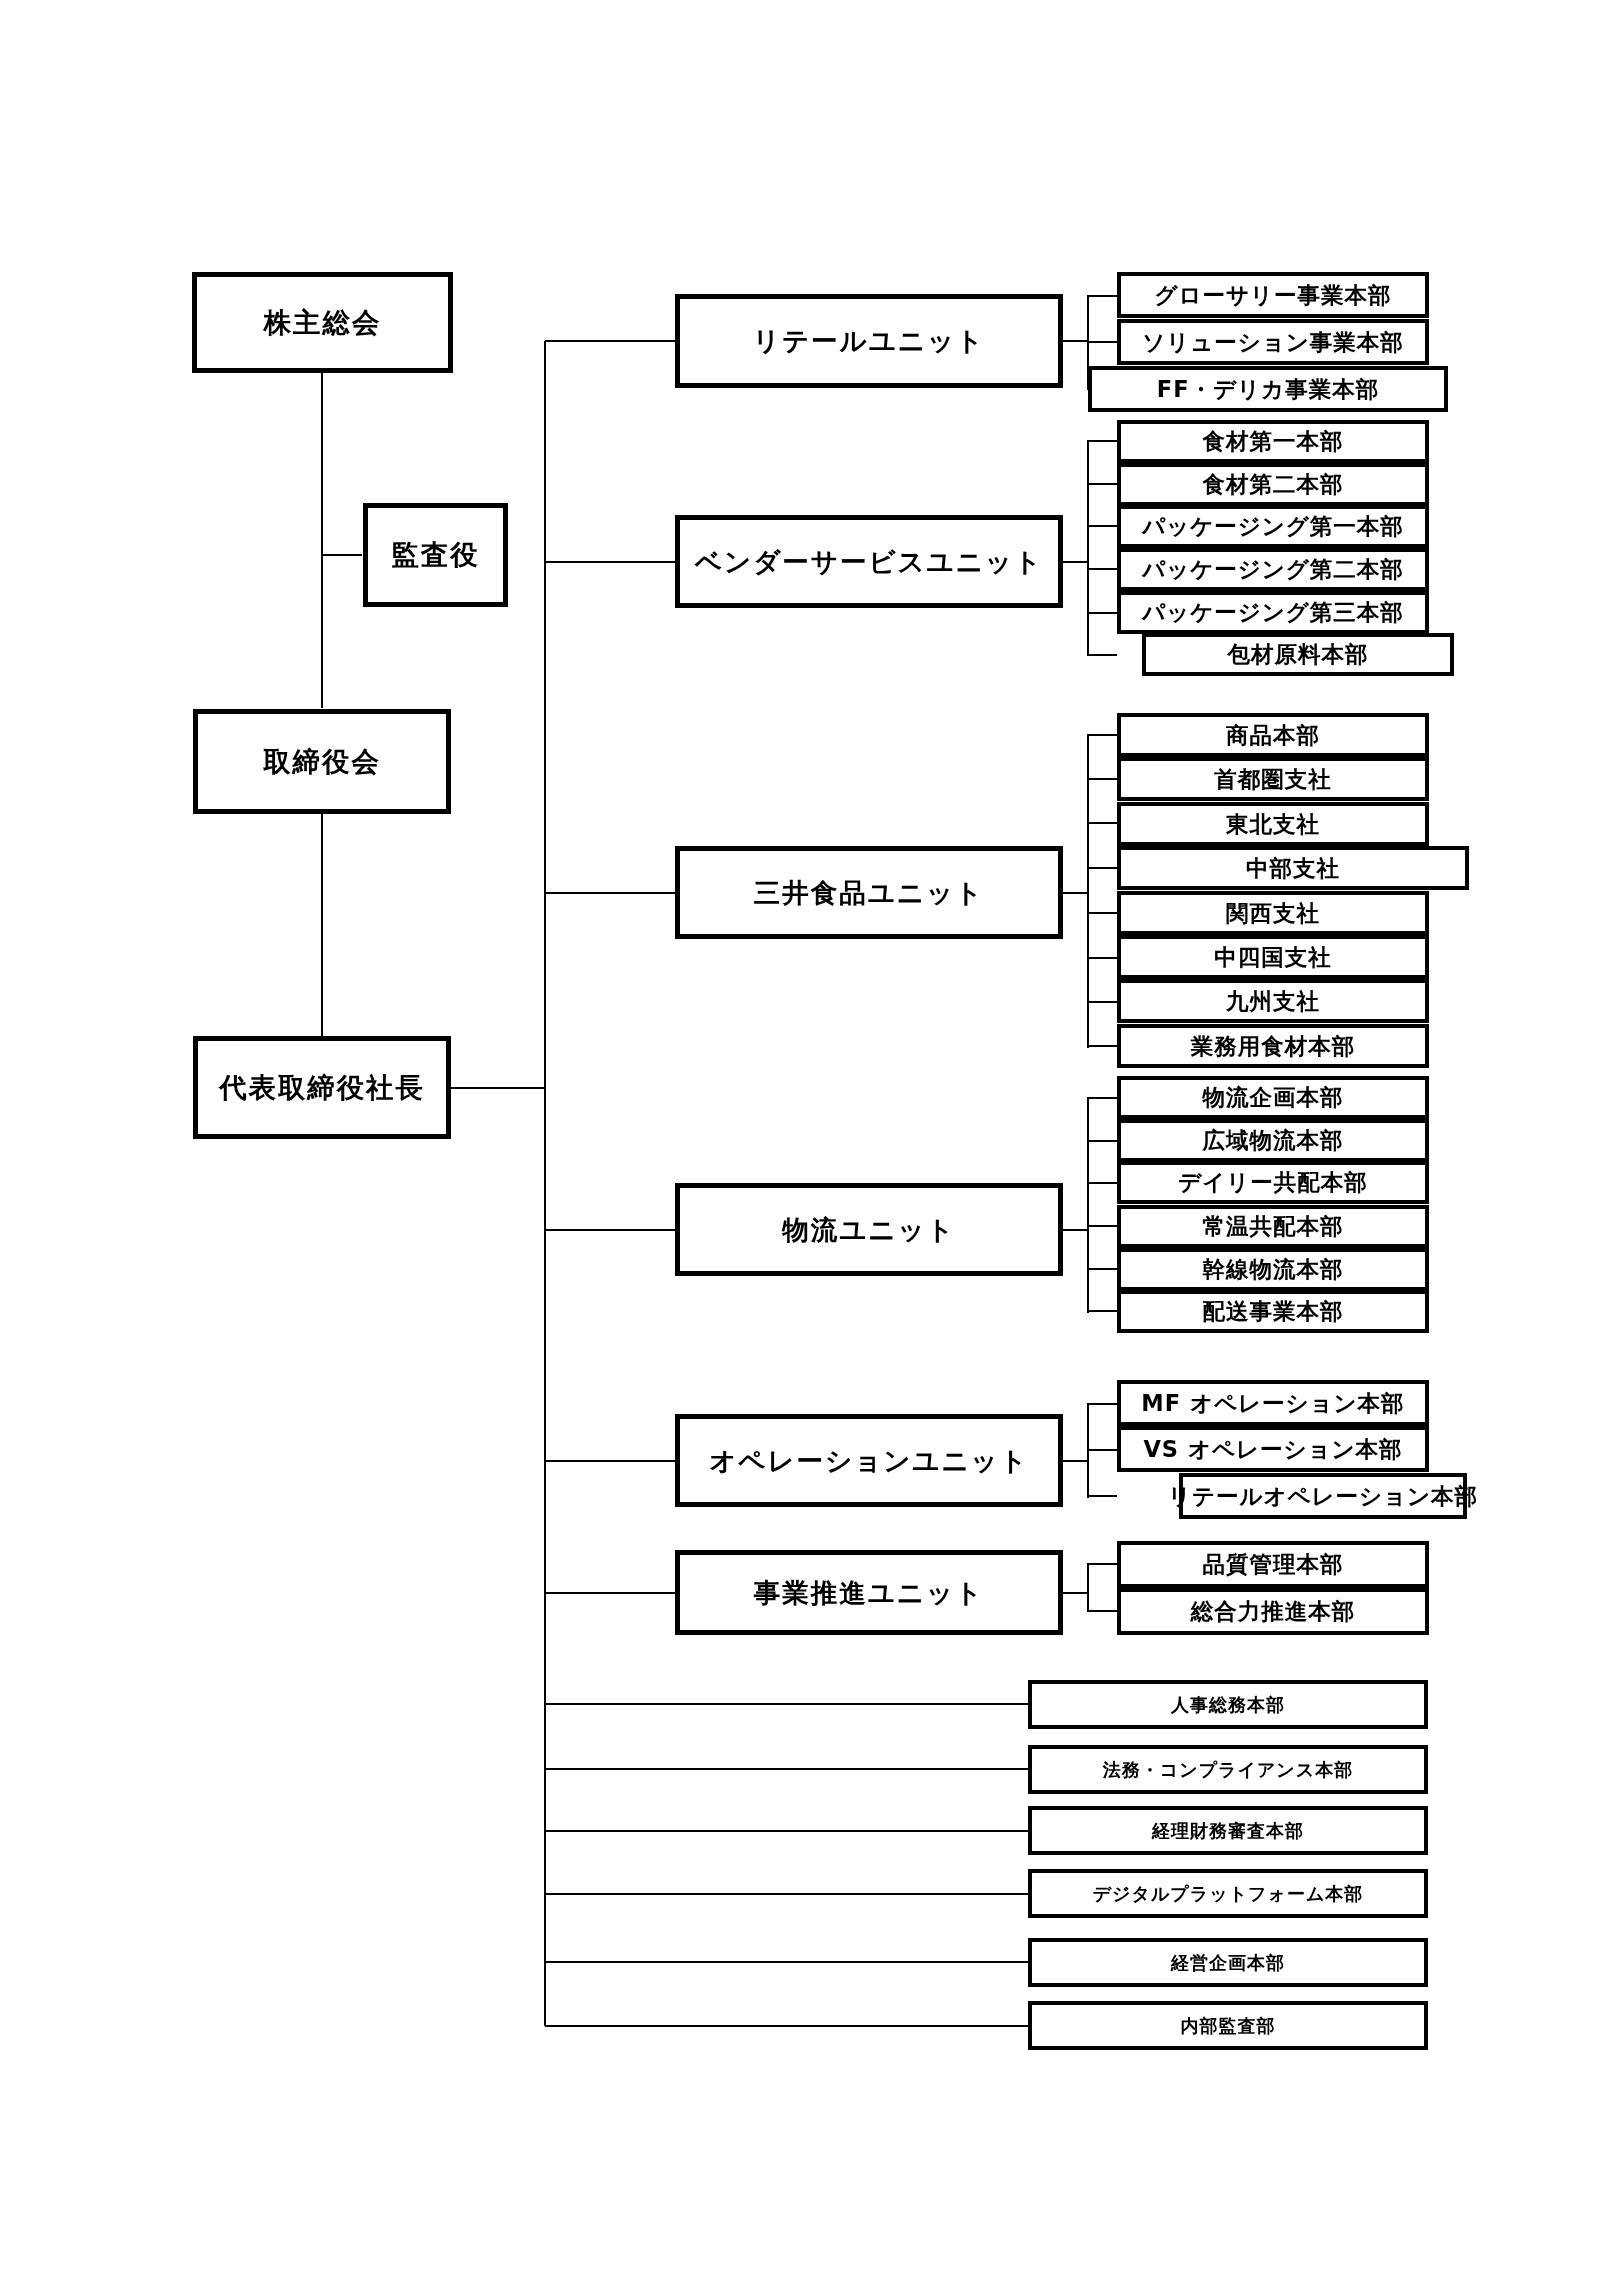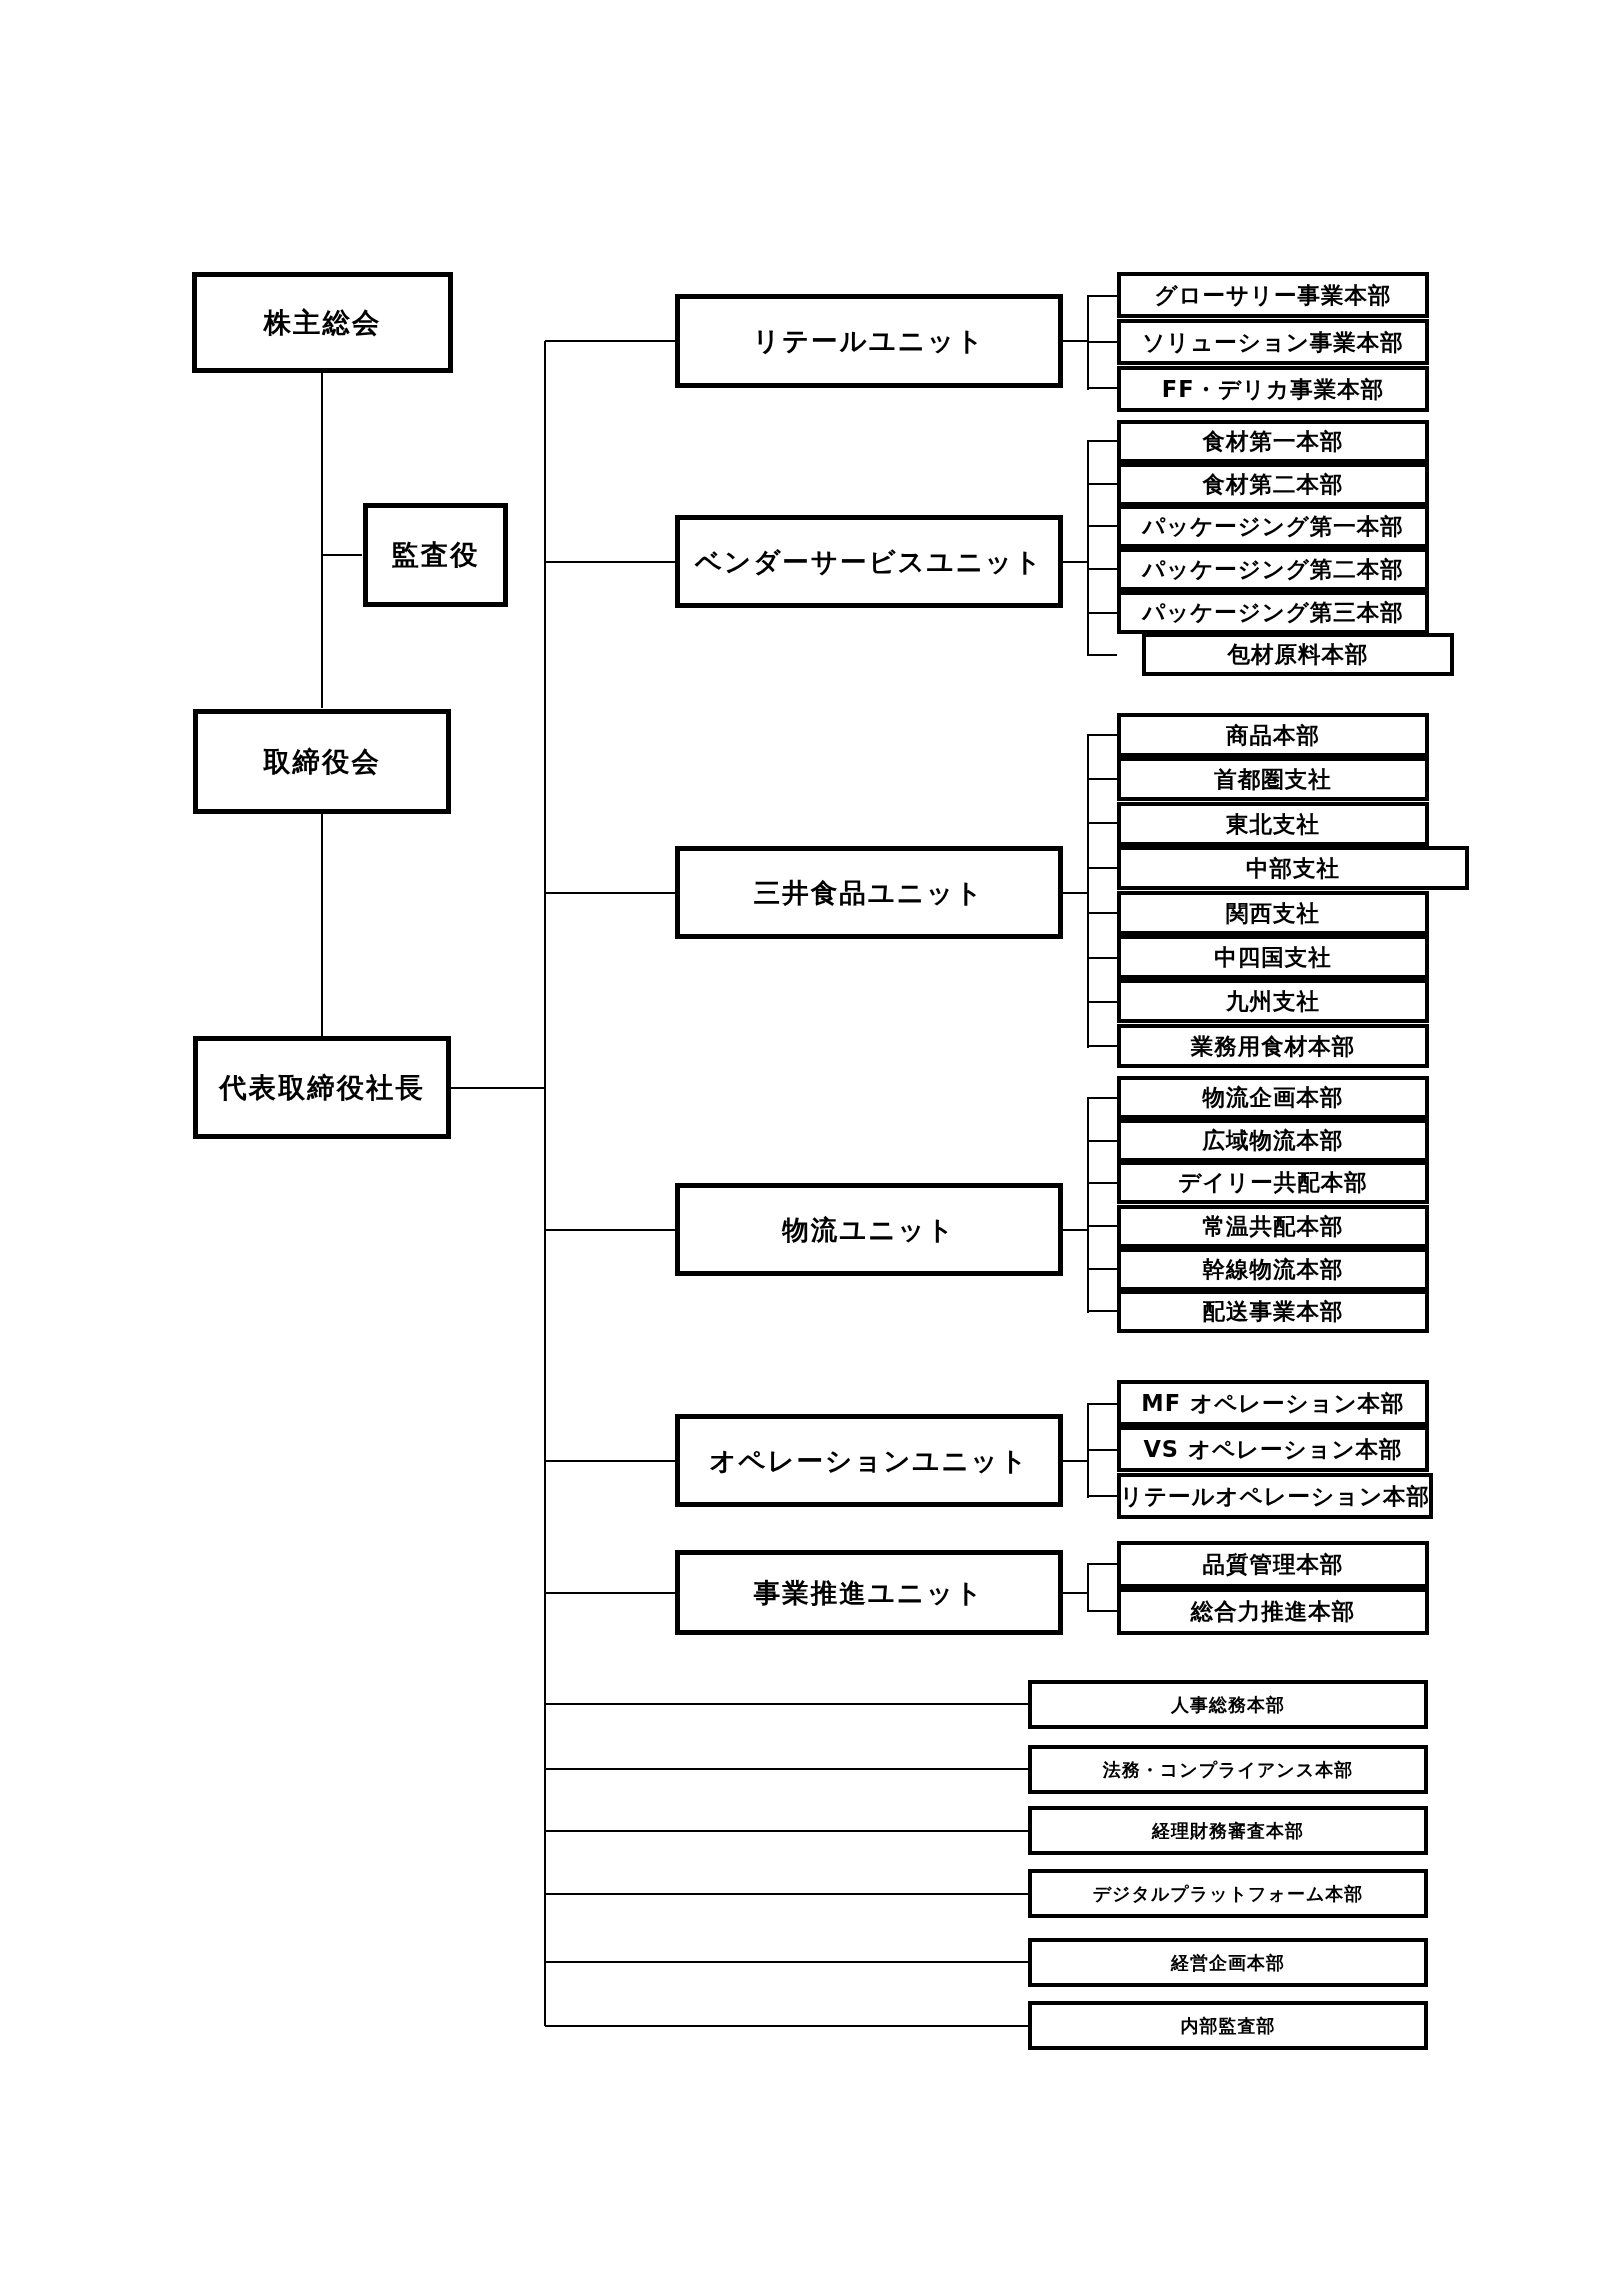--- a/index.html
+++ b/index.html
@@ -49,21 +49,21 @@
   <div id="generated">
       <div class="hline" style="left: 545px; top: 340px; width: 130px;"></div>
       <div class="box unit" style="left: 675px; top: 294px; width: 388px; height: 94px;">リテールユニット</div>
       <div class="hline" style="left: 1063px; top: 340px; width: 24.5px;"></div>
       <div class="vline" style="left: 1087px; top: 295px; height: 95px;"></div>
       <div class="hline" style="left: 1088px; top: 295px; width: 29px;"></div>
       <div class="box child" style="left: 1117px; top: 272px; width: 312px; height: 46px;">グローサリー事業本部</div>
       <div class="hline" style="left: 1088px; top: 341px; width: 29px;"></div>
       <div class="box child" style="left: 1117px; top: 319px; width: 312px; height: 46px;">ソリューション事業本部</div>
       <div class="hline" style="left: 1088px; top: 387px; width: 29px;"></div>
-      <div class="box child" style="left: 1117px; top: 366px; width: 312px; height: 46px;">FF・デリカ事業本部</div>
+      <div class="box child" style="left: 1088px; top: 366px; width: 360px; height: 46px;">FF・デリカ事業本部</div>
       <div class="hline" style="left: 545px; top: 561px; width: 130px;"></div>
       <div class="box unit" style="left: 675px; top: 515px; width: 388px; height: 93px;">ベンダーサービスユニット</div>
       <div class="hline" style="left: 1063px; top: 561px; width: 24.5px;"></div>
       <div class="vline" style="left: 1087px; top: 440px; height: 216px;"></div>
       <div class="hline" style="left: 1088px; top: 440px; width: 29px;"></div>
       <div class="box child" style="left: 1117px; top: 420px; width: 312px; height: 43px;">食材第一本部</div>
       <div class="hline" style="left: 1088px; top: 483px; width: 29px;"></div>
       <div class="box child" style="left: 1117px; top: 463px; width: 312px; height: 43px;">食材第二本部</div>
       <div class="hline" style="left: 1088px; top: 525px; width: 29px;"></div>
       <div class="box child" style="left: 1117px; top: 505px; width: 312px; height: 43px;">パッケージング第一本部</div>
@@ -111,21 +111,21 @@
       <div class="box child" style="left: 1117px; top: 1290px; width: 312px; height: 43px;">配送事業本部</div>
       <div class="hline" style="left: 545px; top: 1460px; width: 130px;"></div>
       <div class="box unit" style="left: 675px; top: 1414px; width: 388px; height: 93px;">オペレーションユニット</div>
       <div class="hline" style="left: 1063px; top: 1460px; width: 24.5px;"></div>
       <div class="vline" style="left: 1087px; top: 1403px; height: 95px;"></div>
       <div class="hline" style="left: 1088px; top: 1403px; width: 29px;"></div>
       <div class="box child" style="left: 1117px; top: 1380px; width: 312px; height: 46px;">MF オペレーション本部</div>
       <div class="hline" style="left: 1088px; top: 1449px; width: 29px;"></div>
       <div class="box child" style="left: 1117px; top: 1426px; width: 312px; height: 46px;">VS オペレーション本部</div>
       <div class="hline" style="left: 1088px; top: 1495px; width: 29px;"></div>
-      <div class="box child" style="left: 1117px; top: 1473px; width: 316px; height: 46px;">リテールオペレーション本部</div>
+      <div class="box child" style="left: 1179px; top: 1473px; width: 288px; height: 46px;">リテールオペレーション本部</div>
       <div class="hline" style="left: 545px; top: 1592px; width: 130px;"></div>
       <div class="box unit" style="left: 675px; top: 1550px; width: 388px; height: 85px;">事業推進ユニット</div>
       <div class="hline" style="left: 1063px; top: 1592px; width: 24.5px;"></div>
       <div class="vline" style="left: 1087px; top: 1563px; height: 49px;"></div>
       <div class="hline" style="left: 1088px; top: 1563px; width: 29px;"></div>
       <div class="box child" style="left: 1117px; top: 1541px; width: 312px; height: 47px;">品質管理本部</div>
       <div class="hline" style="left: 1088px; top: 1610px; width: 29px;"></div>
       <div class="box child" style="left: 1117px; top: 1588px; width: 312px; height: 47px;">総合力推進本部</div>
       <div class="hline" style="left: 545px; top: 1703px; width: 483px;"></div>
       <div class="box direct" style="left: 1028px; top: 1680px; width: 400px; height: 49px;">人事総務本部</div>

